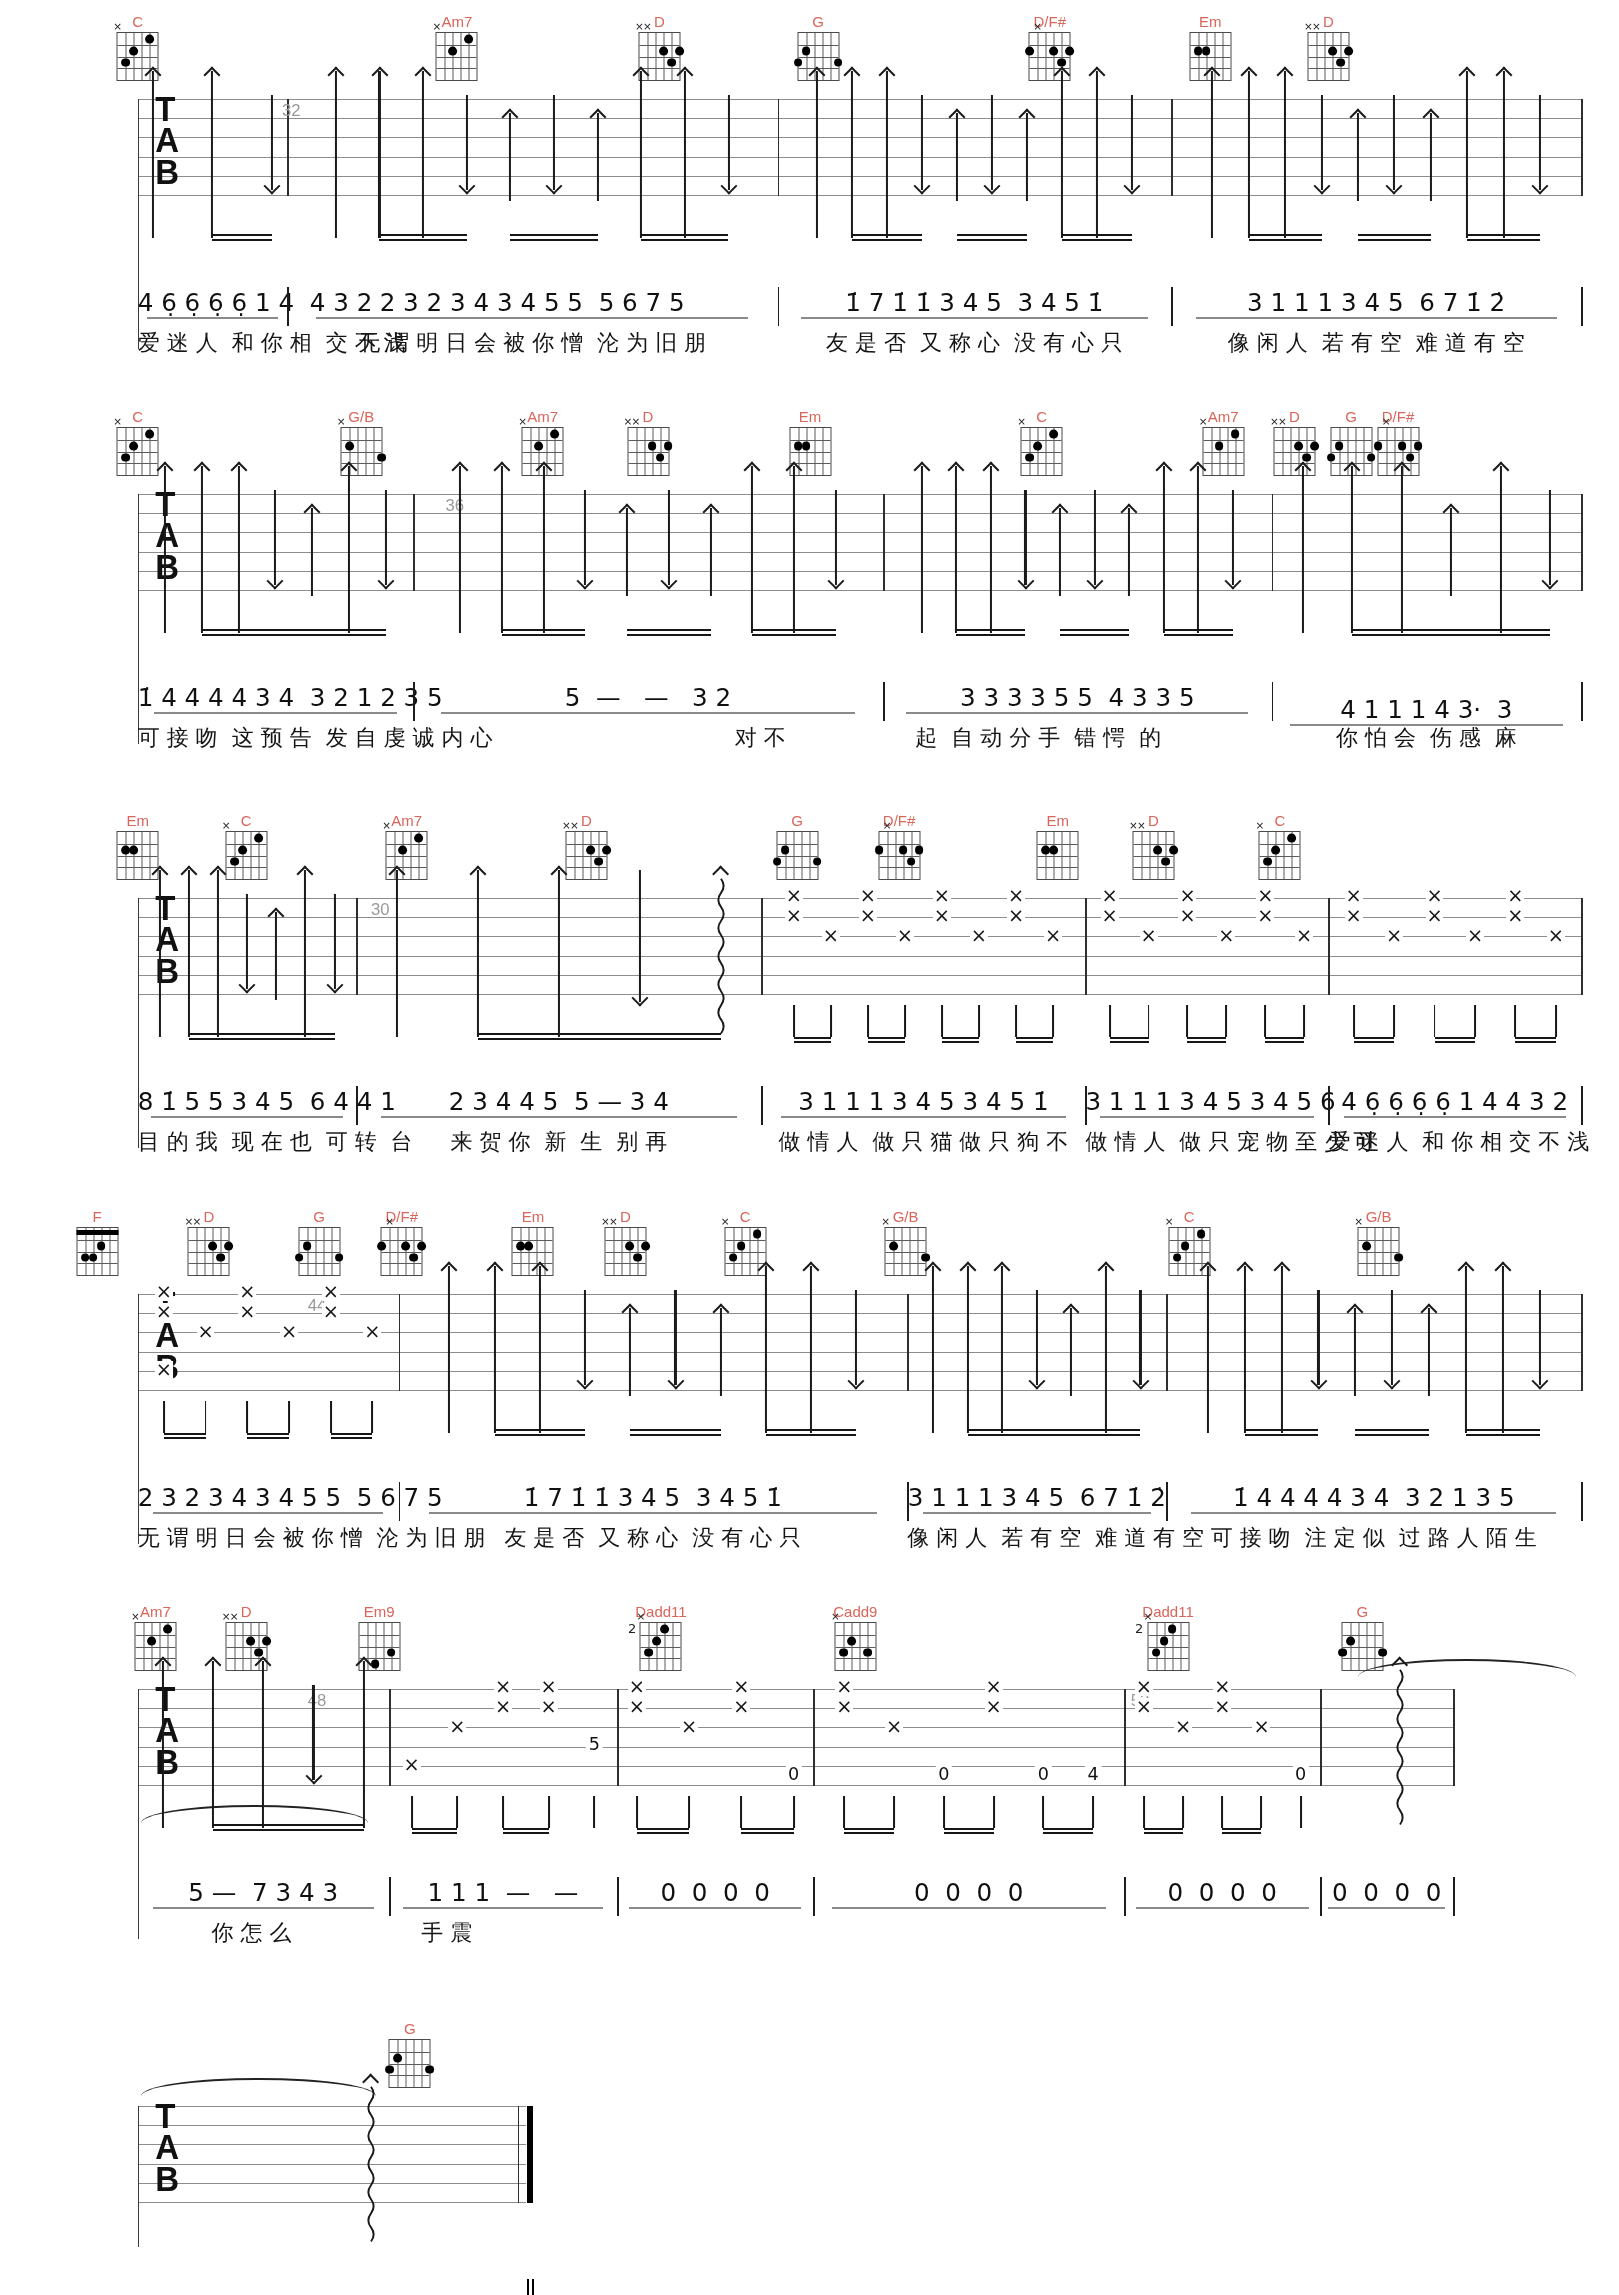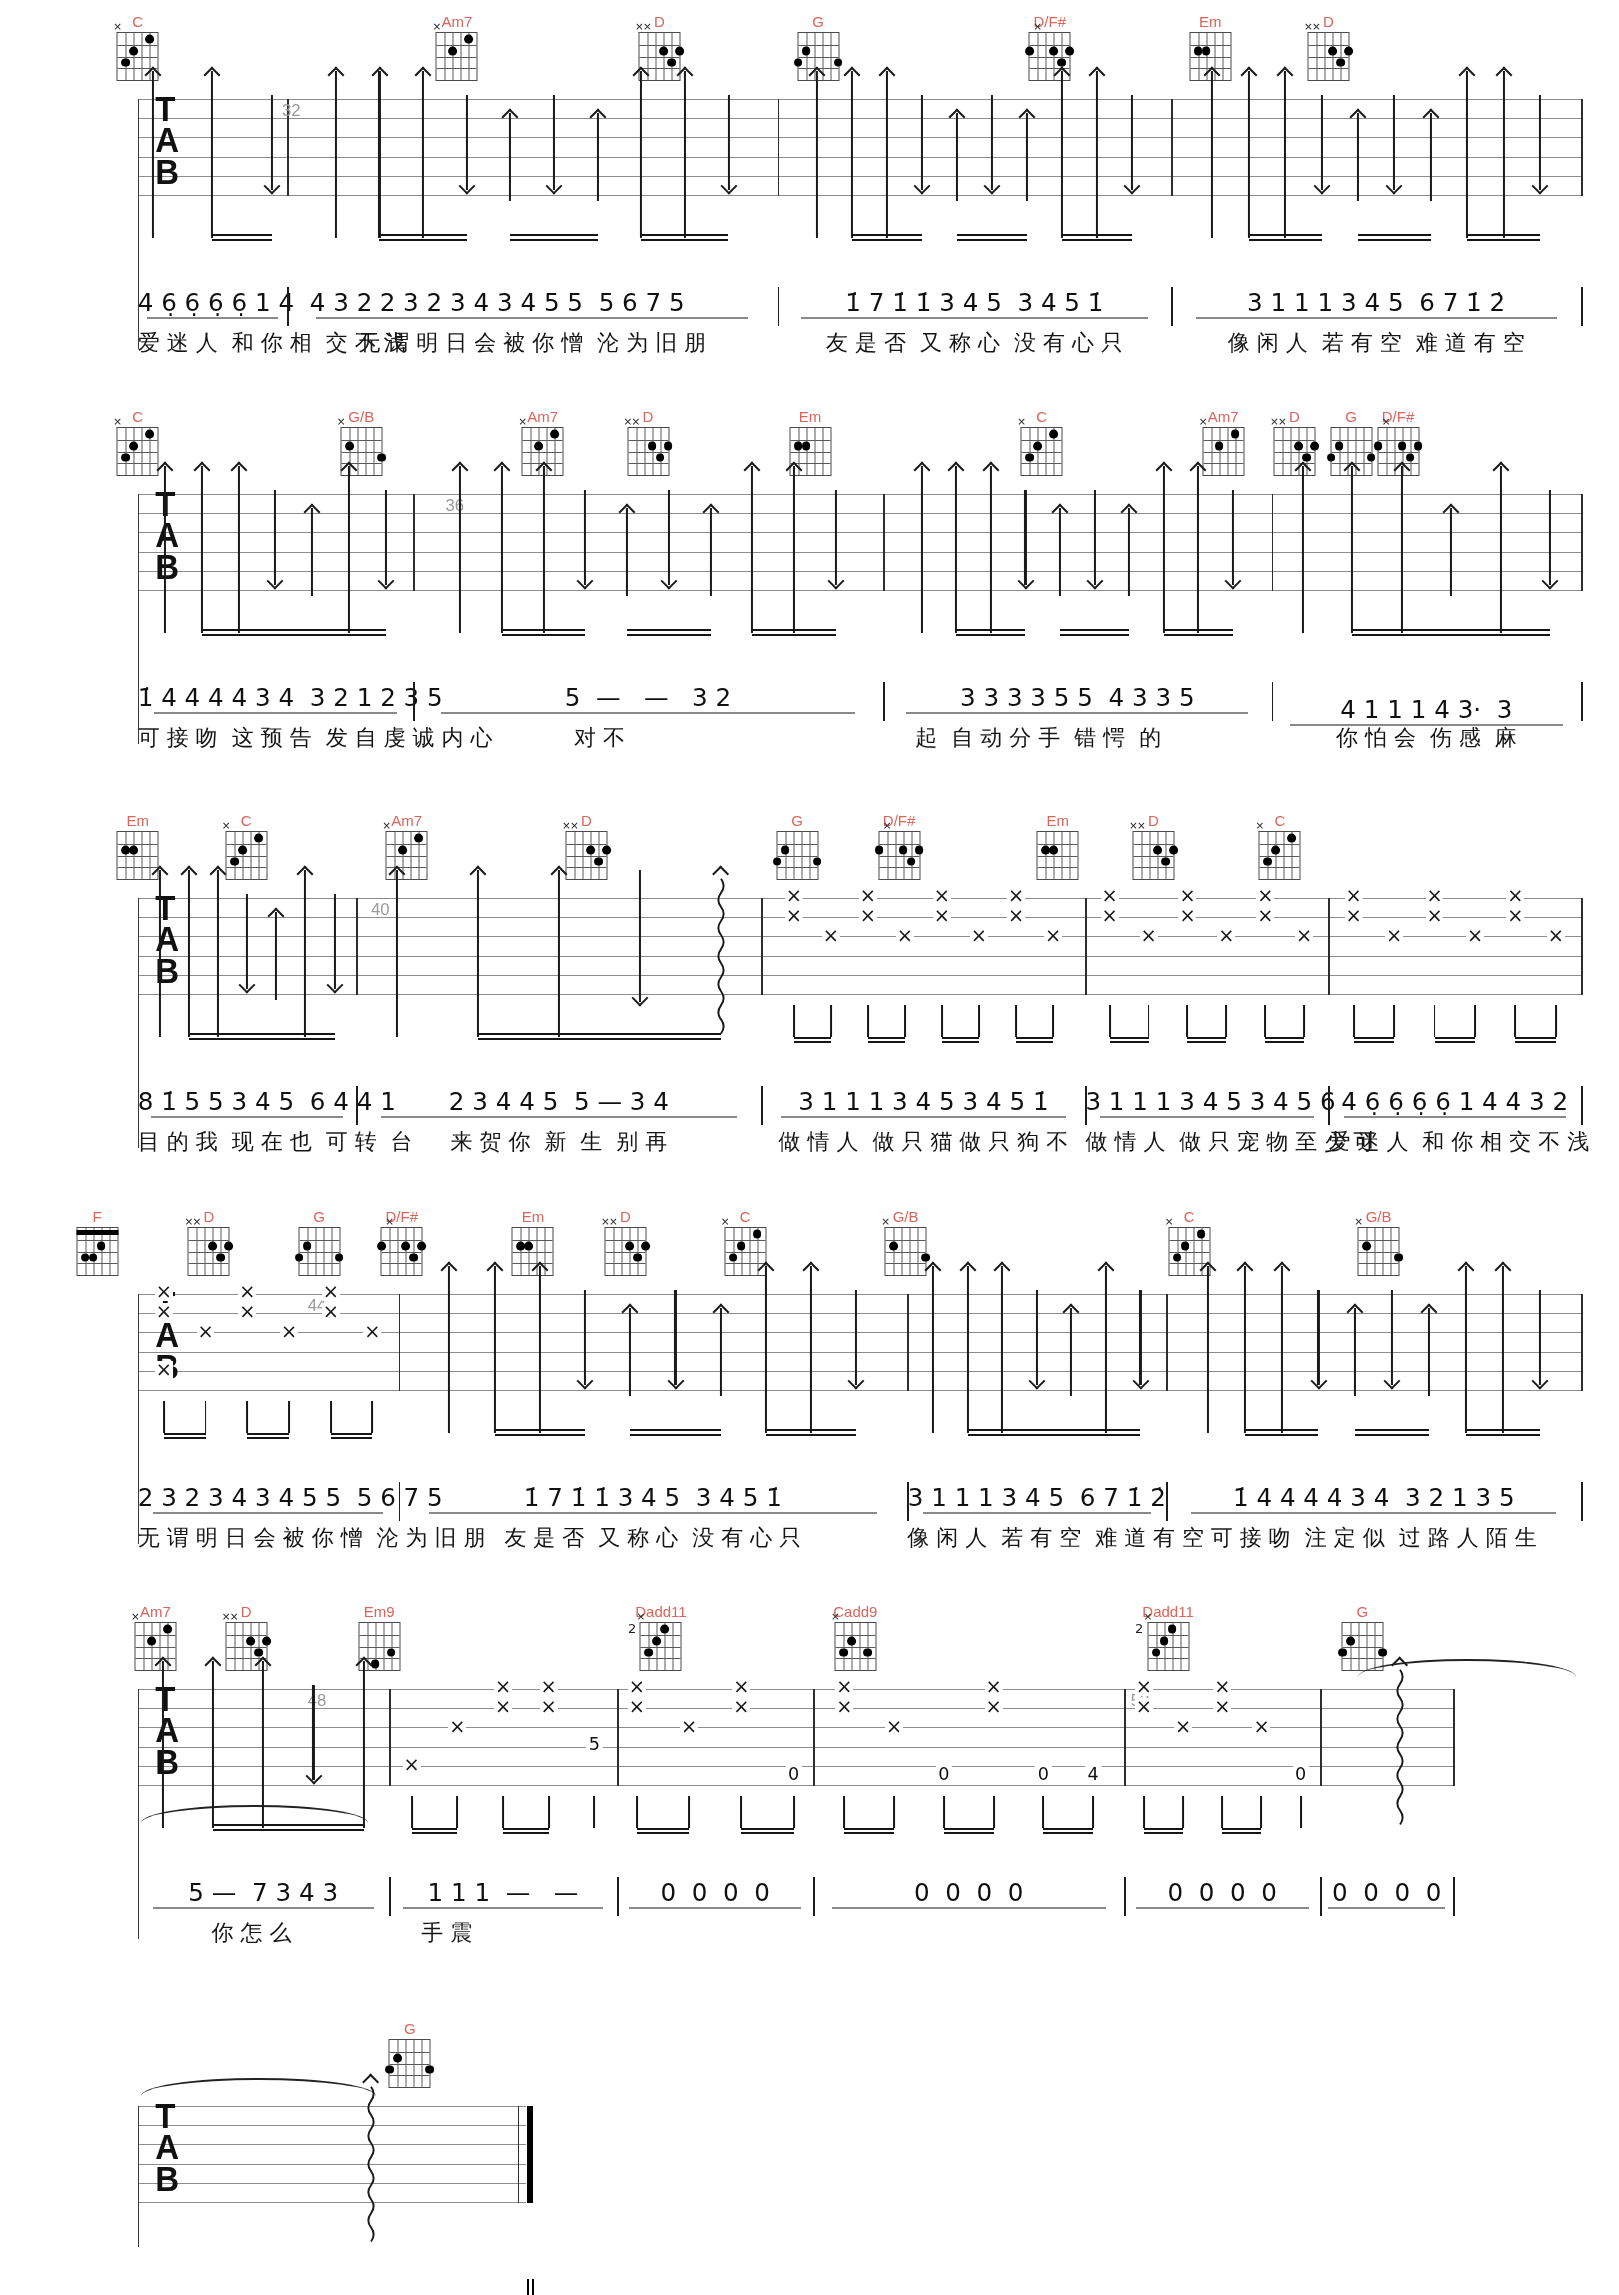--- a/index.html
+++ b/index.html
@@ -504,21 +504,21 @@
         <div class="nums" style="left: 25.5%; width: 29%;"><span>5  —   —   3 2</span><div class="uline"></div></div>
         <div class="numbar" style="left: 25.5%;"></div>
         <div class="nums" style="left: 54.5%; width: 24%;"><span>3 3 3 3 5 5  4 3 3 5</span><div class="uline"></div></div>
         <div class="numbar" style="left: 54.5%;"></div>
         <div class="nums" style="left: 78.5%; width: 19.1%; margin-top: 12px;"><span>4 1 1 1 4 3·  3</span><div class="uline"></div></div>
         <div class="numbar" style="left: 78.5%;"></div>
         <div class="numbar" style="left: 97.6%;"></div>
       </div>
       <div class="lyrrow" style="top: 308px;">
         <div class="lyr" style="left: 8.5%; width: 17%;">可 接 吻  这 预 告  发 自 虔 诚 内 心</div>
-        <div class="lyr" style="left: 25.5%; width: 29%; text-align: center; padding-right: 6%; box-sizing: border-box;">对 不</div>
+        <div class="lyr" style="left: 25.5%; width: 29%; text-align: right; padding-right: 6%; box-sizing: border-box;">对 不</div>
         <div class="lyr" style="left: 54.5%; width: 24%; text-align: left; padding-left: 2%; box-sizing: border-box;">起  自 动 分 手  错 愕  的</div>
         <div class="lyr" style="left: 78.5%; width: 19.1%;">你 怕 会  伤 感  麻</div>
       </div>
     </div>
     <div class="system" style="top: 821px;">
       <div class="chords">
         <div class="chord" style="left: 8.5%;">
           <div class="chord-name">Em</div>
           <div class="chord-grid">
             <div class="gv" style="left: 20%;"></div>
@@ -670,21 +670,21 @@
         <div class="clef" style="left: calc(8.5% + 17.6px); top: 0px;">
           <span style="top: 10.5px;">T</span>
           <span style="top: 42px;">A</span>
           <span style="top: 74px;">B</span>
         </div>
         <div class="bar" style="left: 22%; top: 16px; height: 97px;"></div>
         <div class="bar" style="left: 47%; top: 16px; height: 97px;"></div>
         <div class="bar" style="left: 67%; top: 16px; height: 97px;"></div>
         <div class="bar" style="left: 82%; top: 16px; height: 97px;"></div>
         <div class="bar" style="left: 97.6%; top: 16px; height: 97px;"></div>
-        <span class="mno" style="left: 22.9%; top: 17.6px;">40</span>
+        <span class="mno" style="left: 22.9%; top: 17.6px;">30</span>
         <div class="arr up" style="left: 9.85%; top: -12.3px; height: 167px;"></div>
         <div class="arr up" style="left: 11.65%; top: -12.3px; height: 167px;"></div>
         <div class="arr up" style="left: 13.45%; top: -12.3px; height: 167px;"></div>
         <div class="arr down" style="left: 15.25%; top: 12.3px; height: 95px;"></div>
         <div class="arr up" style="left: 17.05%; top: 30px; height: 88px;"></div>
         <div class="arr up" style="left: 18.85%; top: -12.3px; height: 167px;"></div>
         <div class="arr down" style="left: 20.65%; top: 12.3px; height: 95px;"></div>
         <div class="beam" style="left: 11.65%; width: 9%; top: 151px;"></div>
         <div class="beam" style="left: 11.65%; width: 9%; top: 156px;"></div>
         <div class="arr up" style="left: 24.5%; top: -12.3px; height: 167px;"></div>

